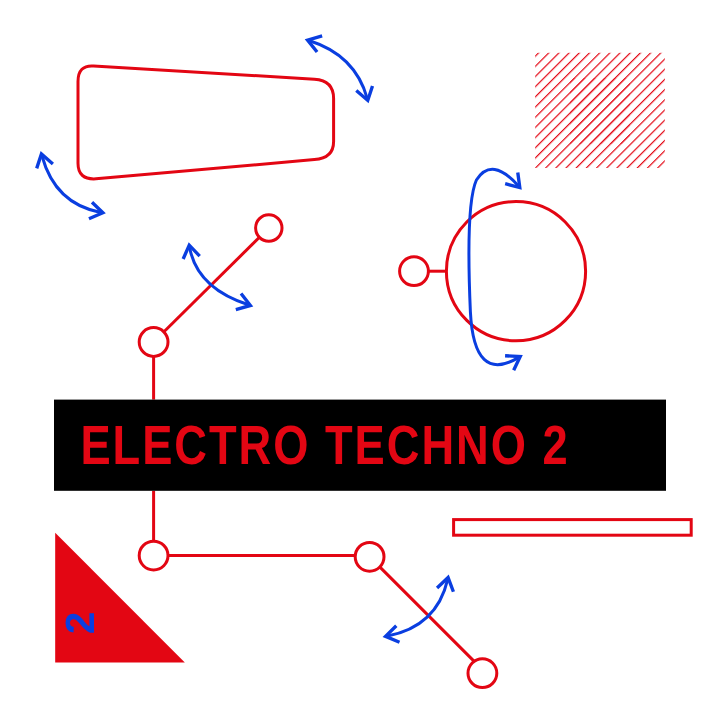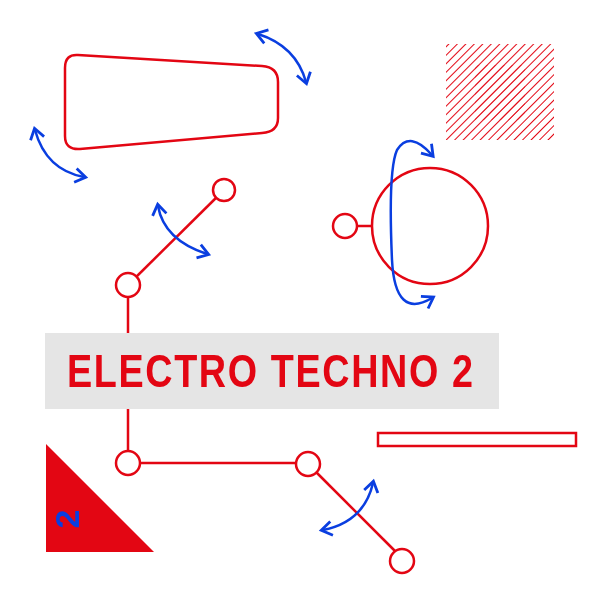--- a/index.html
+++ b/index.html
@@ -1,20 +1,20 @@
 <!DOCTYPE html>
 <html><head>
   <meta charset="utf-8">
   <style>
     html, body { margin: 0; padding: 0; background: #ffffff; }
     body { width: 600px; height: 600px; overflow: hidden; position: relative; }
     #art { position: absolute; left: 0; top: 0; width: 600px; height: 600px; }
     .title-band {
-      position: absolute; left: 45px; top: 333px; width: 454px; height: 76px;
-      background: #e5e5e5;
+      position: absolute; left: 45px; top: 333px; width: 510px; height: 76px;
+      background: #000000;
     }
     .title-text {
       position: absolute; left: 22px; top: 10px;
       font-family: "Liberation Sans", sans-serif; font-weight: bold;
       font-size: 46px; letter-spacing: 2px; color: #e30613;
       transform: scaleX(0.82); transform-origin: left center;
       white-space: nowrap; line-height: 56px;
     }
     .corner-digit {
       position: absolute; left: 58px; top: 502px;

